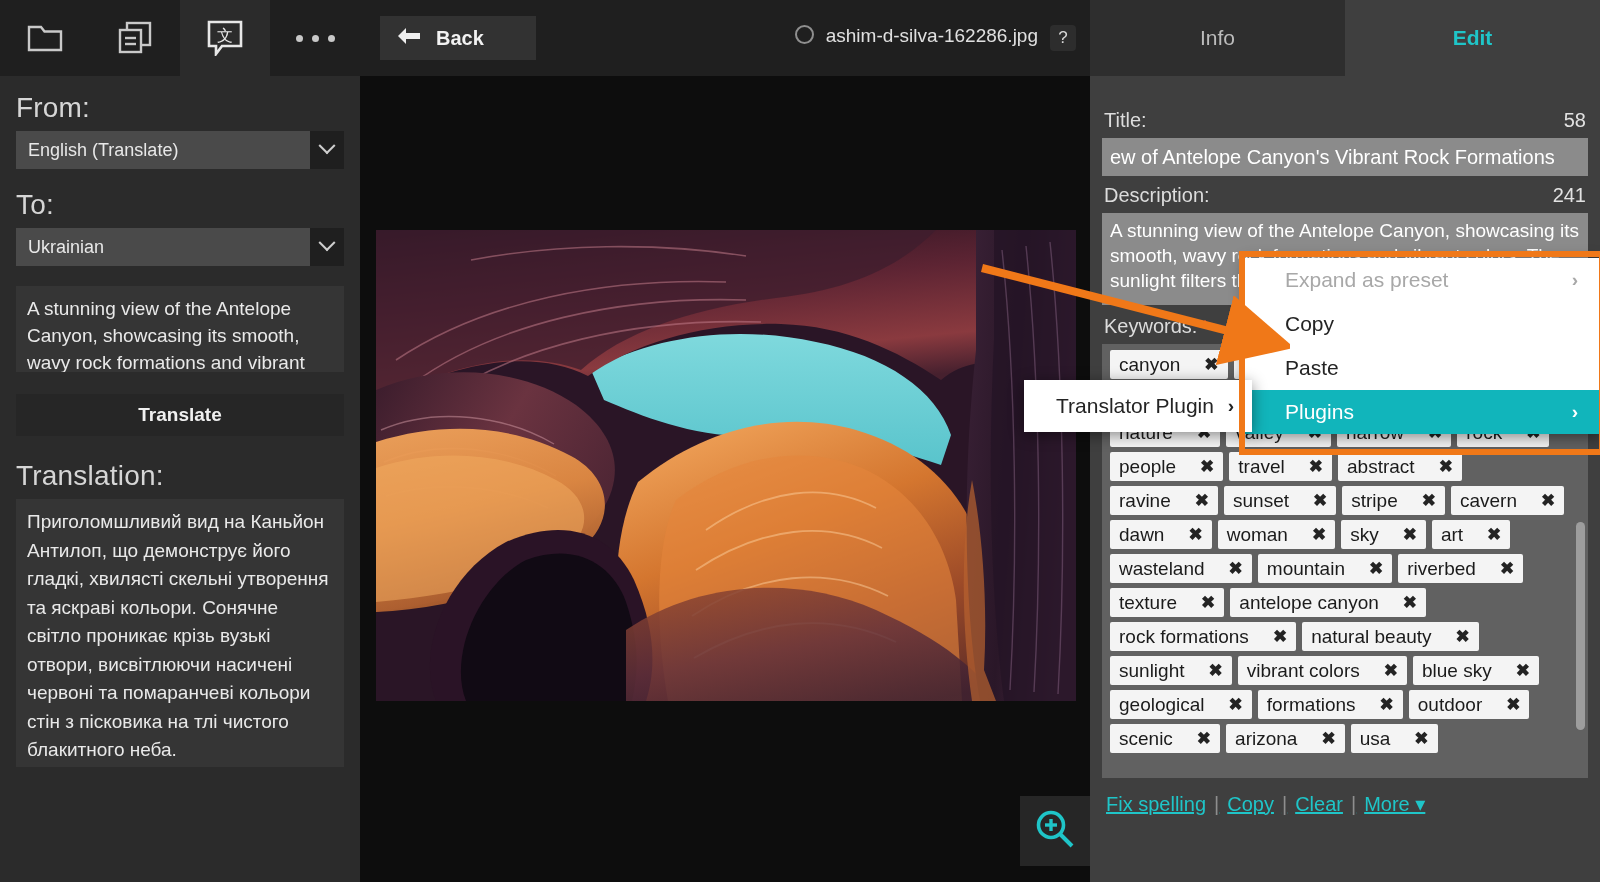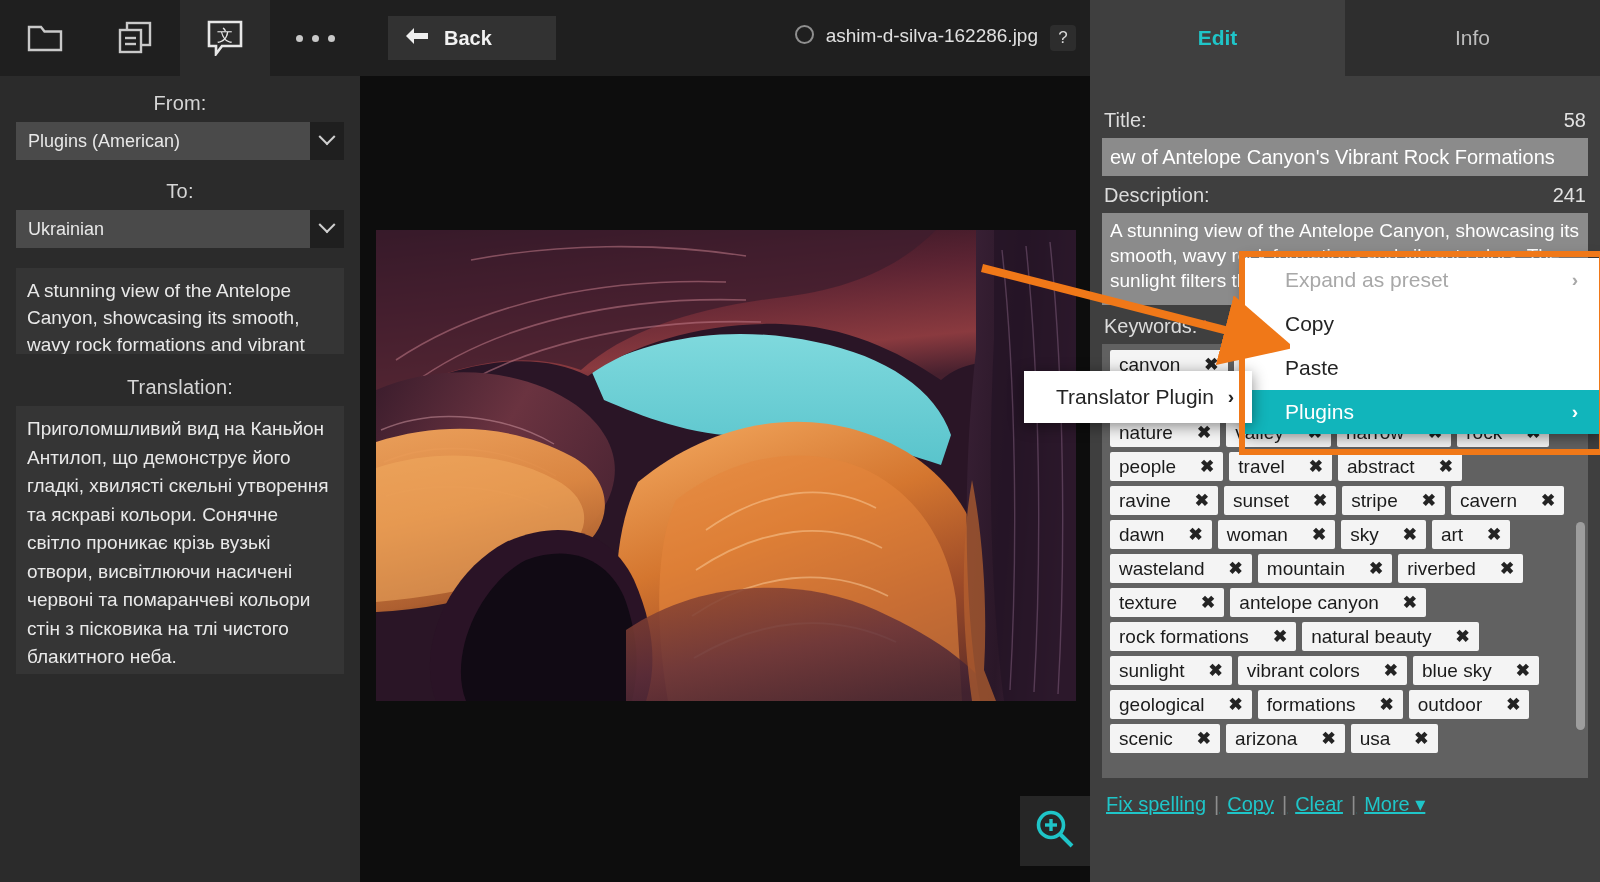--- a/index.html
+++ b/index.html
@@ -24,21 +24,21 @@
     width: 90px; display: flex; align-items: center; justify-content: center;
     cursor: pointer;
   }
   .ltab.active { background: #2b2b2b; }
   .ltab svg { display: block; }
   .dots { display: flex; gap: 9px; }
   .dots i { width: 7px; height: 7px; border-radius: 50%; background: #c8c8c8; display: block; }
 
   .lp-body { padding: 16px 16px 0 16px; }
   .field-label {
-    color: #d6d6d6; font-size: 20px; margin-bottom: 7px; letter-spacing: .2px; text-align: center;
+    color: #d6d6d6; font-size: 28px; margin-bottom: 7px; letter-spacing: .2px;
   }
   .select-row {
     display: flex; height: 38px; margin-bottom: 20px; width: 328px;
   }
   .select-main {
     flex: 1; background: #4a4a4a; color: #e8e8e8; font-size: 18px;
     display: flex; align-items: center; padding: 0 12px;
   }
   .select-arrow {
     width: 34px; background: #1f1f1f; display: flex; align-items: center; justify-content: center;
@@ -56,21 +56,21 @@
     justify-content: center; cursor: pointer; margin-bottom: 24px;
   }
   #translation-area {
     height: 268px; font-size: 19px; line-height: 28.5px;
   }
 
   
   #center { position: absolute; left: 360px; top: 0; width: 730px; height: 882px; background: #0d0d0d; }
   #center-topbar { height: 76px; background: #1f1f1f; position: relative; display: flex; align-items: center; }
   #back-btn {
-    margin-left: 28px; width: 168px; height: 44px; background: #323232;
+    margin-left: 20px; width: 156px; height: 44px; background: #323232;
     display: flex; align-items: center; cursor: pointer;
   }
   #back-btn .lbl { color: #f2f2f2; font-size: 20px; font-weight: bold; margin-left: 14px; }
   #file-meta { position: absolute; right: 14px; display: flex; gap: 12px; }
   #file-meta .circ { width: 19px; height: 19px; border: 2px solid #8f8f8f; border-radius: 50%; }
   #file-meta .fname { color: #e0e0e0; font-size: 19px; }
   #help-btn {
     width: 26px; height: 26px; border-radius: 4px; background: #2d2d2d; color: #d8d8d8;
     font-size: 17px; display: flex; align-items: center; justify-content: center; cursor: pointer;
   }
@@ -139,21 +139,21 @@
   }
   .cm-item {
     height: 44px; display: flex; align-items: center; justify-content: space-between;
     padding: 0 22px 0 40px; font-size: 21px; color: #242424; cursor: pointer;
   }
   .cm-item.disabled { color: #a8a8a8; cursor: default; }
   .cm-item.highlight { background: #11b5bb; color: #ffffff; }
   .cm-arrow { font-size: 19px; font-weight: bold; }
 
   #submenu {
-    position: absolute; left: 1024px; top: 371px; width: 228px; height: 52px;
+    position: absolute; left: 1024px; top: 380px; width: 228px; height: 52px;
     background: #ffffff; box-shadow: 0 3px 14px rgba(0,0,0,.45); z-index: 41;
     display: flex; align-items: center; justify-content: space-between;
     padding: 0 18px 0 32px; font-size: 21px; color: #242424; cursor: pointer;
   }
 
   
   #annot-box {
     position: absolute; left: 1239px; top: 251px; width: 366px; height: 204px;
     border: 6px solid #f07818; z-index: 50; pointer-events: none;
   }
@@ -196,36 +196,37 @@
             <i></i>
             <i></i>
             <i></i>
           </span>
       </div>
     </div>
 
     <div class="lp-body">
       <div class="field-label">From:</div>
       <div class="select-row">
-        <div class="select-main">Plugins (American)</div>
+        <div class="select-main">English (Translate)</div>
         <div class="select-arrow">
           <span class="chev"></span>
         </div>
       </div>
 
       <div class="field-label">To:</div>
       <div class="select-row">
         <div class="select-main">Ukrainian</div>
         <div class="select-arrow">
           <span class="chev"></span>
         </div>
       </div>
 
       <div class="textbox" id="text-area">A stunning view of the Antelope Canyon, showcasing its smooth, wavy rock formations and vibrant colors. The sunlight filters through</div>
 
+      <div id="translate-btn">Translate</div>
 
       <div class="field-label">Translation:</div>
       <div class="textbox" id="translation-area">Приголомшливий вид на Каньйон Антилоп, що демонструє його гладкі, хвилясті скельні утворення та яскраві кольори. Сонячне світло проникає крізь вузькі отвори, висвітлюючи насичені червоні та помаранчеві кольори стін з пісковика на тлі чистого блакитного неба.</div>
     </div>
   </div>
 
   <div id="center">
     <div id="center-topbar">
       <div id="back-btn">
         <span style="margin-left:16px;">
@@ -330,22 +331,22 @@
           </g>
 
           <path d="M596 250 C606 300 612 372 608 440 L620 471 H596 C586 400 584 318 596 250 Z" fill="#b8632f" opacity=".7"></path>
         </svg>
       </div>
     </div>
   </div>
 
   <div id="right-panel">
     <div id="right-tabs">
+      <div class="rtab inactive">Info</div>
       <div class="rtab active">Edit</div>
-      <div class="rtab inactive">Info</div>
     </div>
 
     <div class="rp-pad">
       <div class="r-label-row">
         <span>Title:</span>
         <span class="r-count">58</span>
       </div>
       <div id="title-input">ew of Antelope Canyon's Vibrant Rock Formations</div>
 
       <div class="r-label-row">

